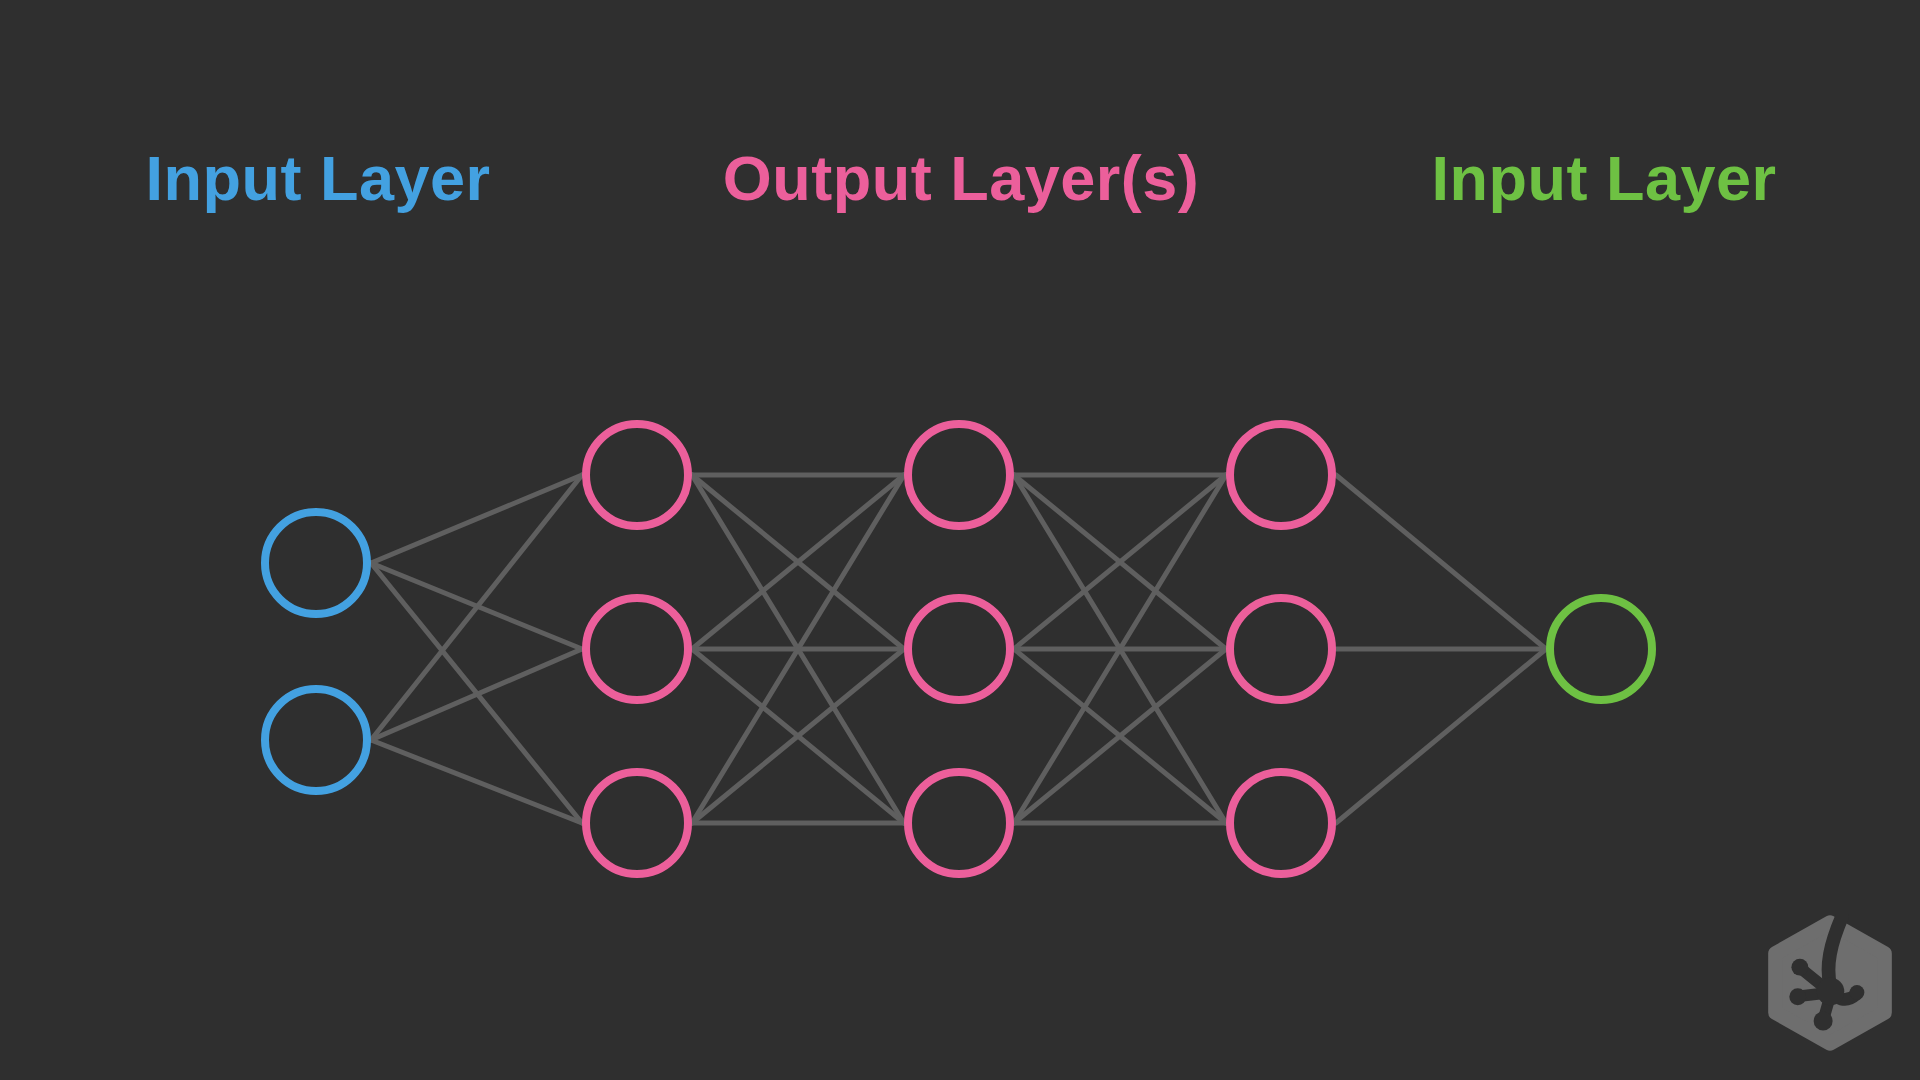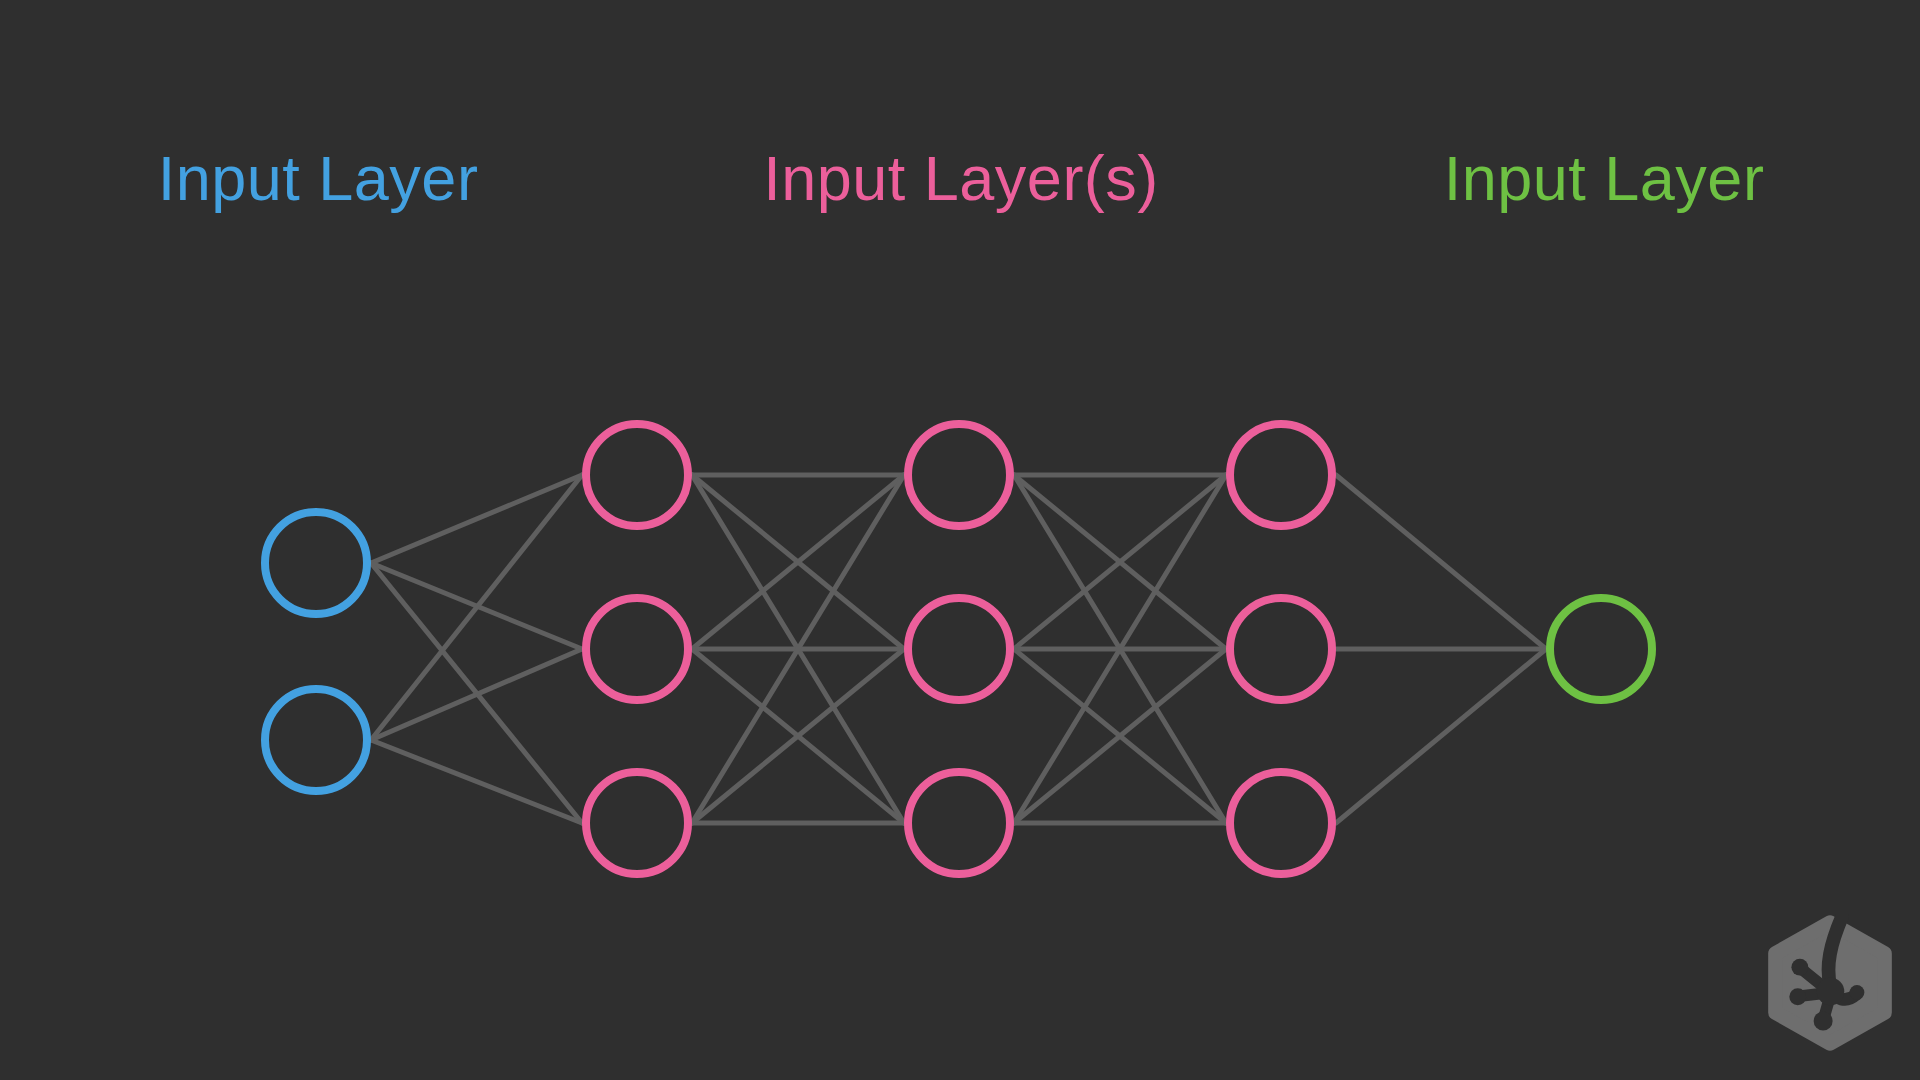--- a/index.html
+++ b/index.html
@@ -16,21 +16,21 @@
   }
   .stage {
     position: absolute;
     inset: 0;
   }
   .layer-label {
     position: absolute;
     top: 147px;
     transform: translateX(-50%);
     font-size: 63px;
-    font-weight: 400;
+    font-weight: 700;
     letter-spacing: 0.5px;
     white-space: nowrap;
     line-height: 1;
     user-select: none;
   }
   .label-input  { left: 318px;  }
   .label-hidden { left: 961px;  }
   .label-output { left: 1604px; }
   svg.network {
     position: absolute;
@@ -91,21 +91,21 @@
         <circle cx="959" cy="823" r="51" fill="none" stroke="#ec5f9b" stroke-width="8"></circle>
         <circle cx="1281" cy="475" r="51" fill="none" stroke="#ec5f9b" stroke-width="8"></circle>
         <circle cx="1281" cy="649" r="51" fill="none" stroke="#ec5f9b" stroke-width="8"></circle>
         <circle cx="1281" cy="823" r="51" fill="none" stroke="#ec5f9b" stroke-width="8"></circle>
         <circle cx="1601" cy="649" r="51" fill="none" stroke="#6ec143" stroke-width="8"></circle>
       </g>
   </svg>
 
   <div class="layer-label label-input" style="color: rgb(67, 161, 225);">Input Layer</div>
 
-  <div class="layer-label label-hidden" style="color: rgb(236, 95, 155);">Input Layer(s)</div>
+  <div class="layer-label label-hidden" style="color: rgb(236, 95, 155);">Output Layer(s)</div>
 
   <div class="layer-label label-output" style="color: rgb(110, 193, 67);">Input Layer</div>
 
   <svg class="watermark" viewBox="0 0 123 130">
 
     <polygon points="61.5,8 113,37 113,93 61.5,122 10,93 10,37" stroke-width="14" stroke-linejoin="round" fill="#6e6e6e" stroke="#6e6e6e"></polygon>
 
     <g stroke-linecap="round" fill="none">
       <path d="M73,2 C62,28 57,48 62,70" stroke-width="13" stroke="#2f2f2f"></path>
       <path d="M62,70 C66,81 77,84 86,76" stroke-width="12" stroke="#2f2f2f"></path>

